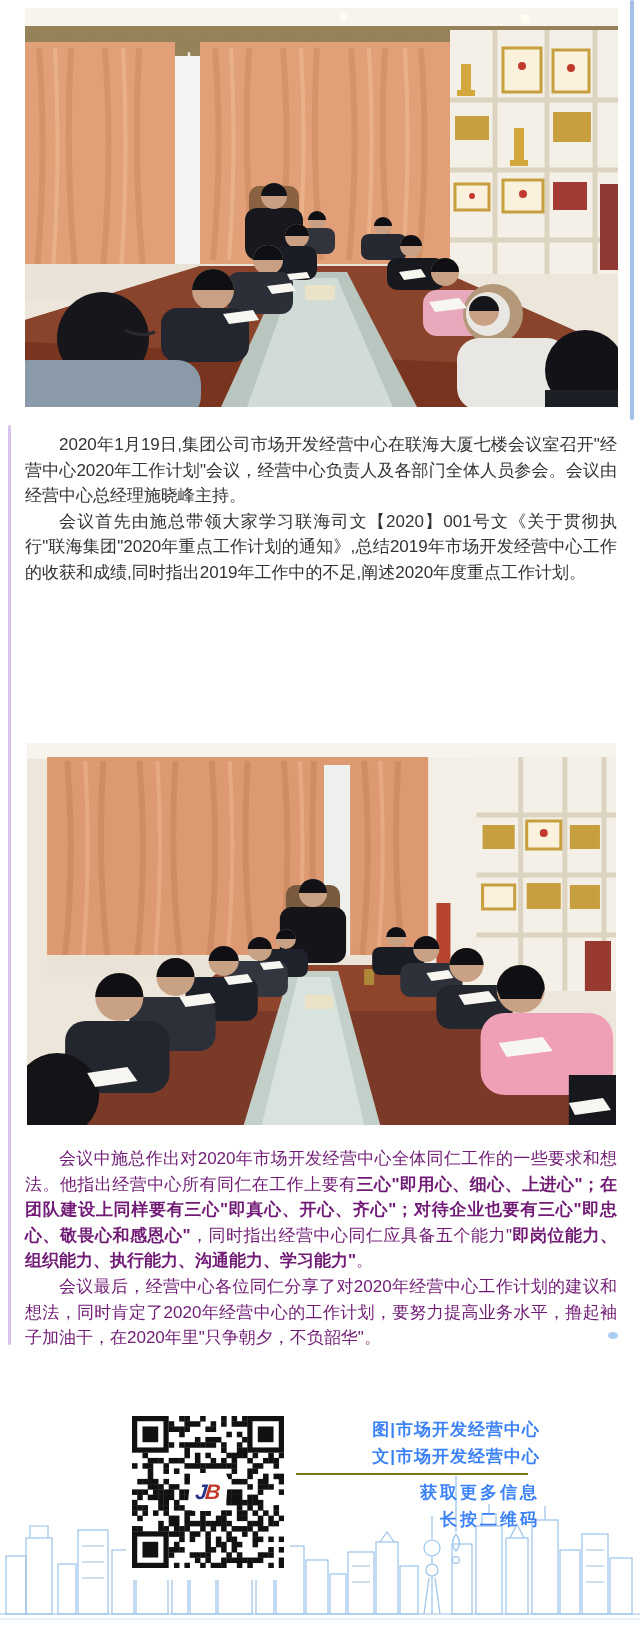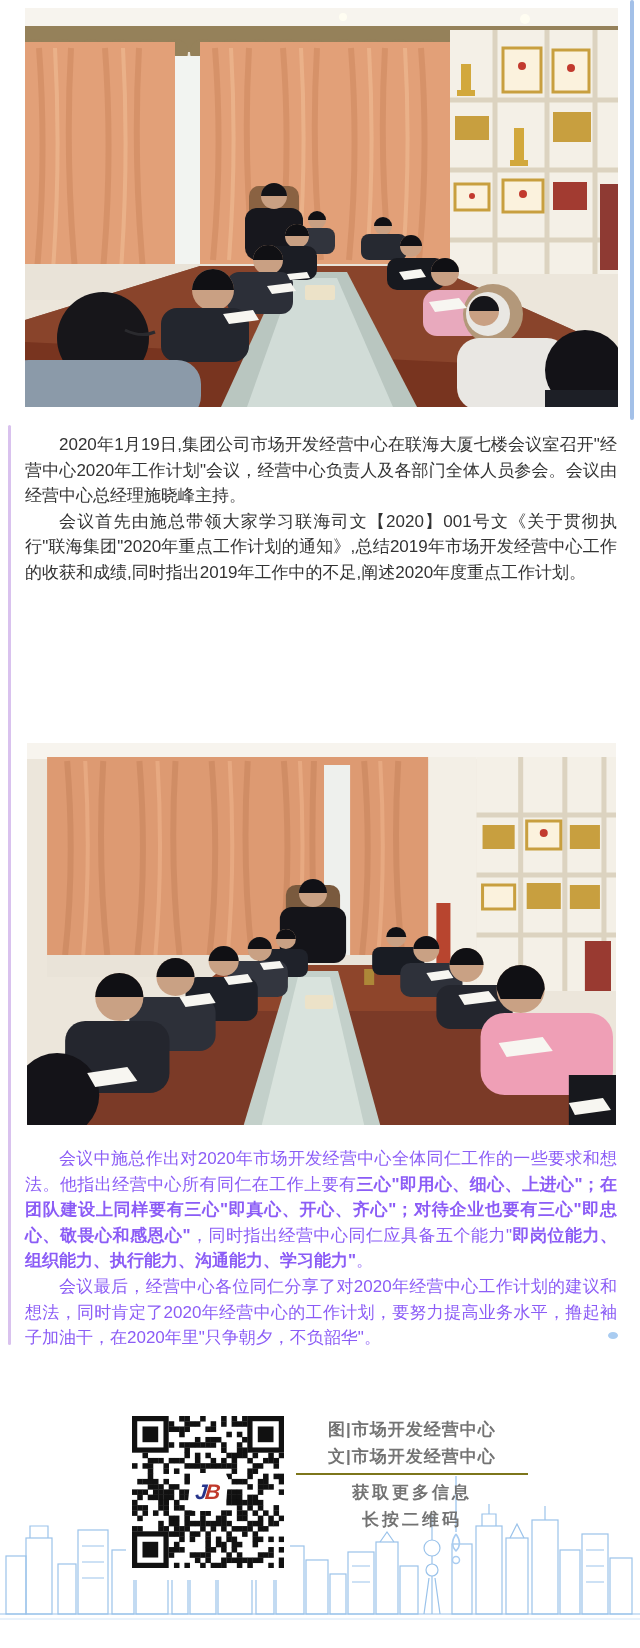--- a/index.html
+++ b/index.html
@@ -21,22 +21,22 @@
   .bold{font-weight:bold;}
   
   .qr-wrap{position:absolute;left:126px;top:1404px;width:164px;height:176px;background:#fff;
            display:flex;align-items:center;justify-content:center;}
   .qr-inner{position:relative;width:152px;height:152px;}
   .qr-logo{position:absolute;left:57px;top:57px;width:38px;height:38px;background:#fff;
            border-radius:8px;display:flex;align-items:center;justify-content:center;
            font-style:italic;font-weight:bold;font-size:21px;transform:skewX(-6deg);}
   .qr-logo .j{color:#27348b;}
   .qr-logo .b{color:#c0392b;margin-left:-2px;}
-  .credits{position:absolute;left:284px;top:1416px;width:256px;text-align:center;
-           color:#737373;font-weight:bold;font-size:17px;}
+  .credits{position:absolute;left:284px;top:1416px;width:256px;text-align:right;
+           color:#3b82f6;font-weight:bold;font-size:17px;}
   .credit-line{line-height:27px;letter-spacing:1px;}
   .credit-divider{height:0;border-bottom:2px solid;margin:3px 12px 4px 12px;}
   .press-line{line-height:27px;letter-spacing:3px;}
   .skyline{position:absolute;left:0;top:1486px;width:640px;height:140px;}
   .droplet{position:absolute;left:446px;top:1476px;width:20px;height:92px;}
   .blue-dot{position:absolute;left:608px;top:1332px;width:10px;height:7px;border-radius:50%;}
 </style>
 </head>
 <body>
 
@@ -297,21 +297,21 @@
       <path d="M196 234 l24 -3 l5 8 l-24 3 z"></path>
       <path d="M232 220 l20 -2 l4 7 l-20 2 z"></path>
       <path d="M430 252 l30 -4 l8 10 l-32 4 z"></path>
       <path d="M398 230 l22 -3 l5 8 l-22 3 z"></path>
       <path d="M470 300 l44 -6 l10 14 l-46 6 z"></path>
       <path d="M60 330 l40 -6 l10 14 l-42 6 z"></path>
       <path d="M540 360 l34 -5 l8 12 l-36 5 z"></path>
     </g>
   </svg>
 
-  <div class="article block-2" style="color: #8b5cf6;">
+  <div class="article block-2" style="color: #701a75;">
     <p><span>会议中施总作出对2020年市场开发经营中心全体同仁工作的一些要求和想法。他指出经营中心所有同仁在工作上要有</span><span class="bold">三心"即用心、细心、上进心"；在团队建设上同样要有三心"即真心、开心、齐心"；对待企业也要有三心"即忠心、敬畏心和感恩心"</span><span>，同时指出经营中心同仁应具备五个能力"</span><span class="bold">即岗位能力、组织能力、执行能力、沟通能力、学习能力"</span><span>。</span></p>
     <p>会议最后，经营中心各位同仁分享了对2020年经营中心工作计划的建议和想法，同时肯定了2020年经营中心的工作计划，要努力提高业务水平，撸起袖子加油干，在2020年里"只争朝夕，不负韶华"。</p>
   </div>
 
   <svg class="skyline" viewBox="0 0 640 140">
     <g fill="none" stroke-width="1.2" opacity="0.9" style="stroke: rgb(143, 188, 232);">
       <path d="M0 128 H640"></path>
       <path d="M0 133 H640" opacity="0.45"></path>
       <rect x="6" y="70" width="20" height="58"></rect>
       <rect x="26" y="52" width="26" height="76"></rect>

